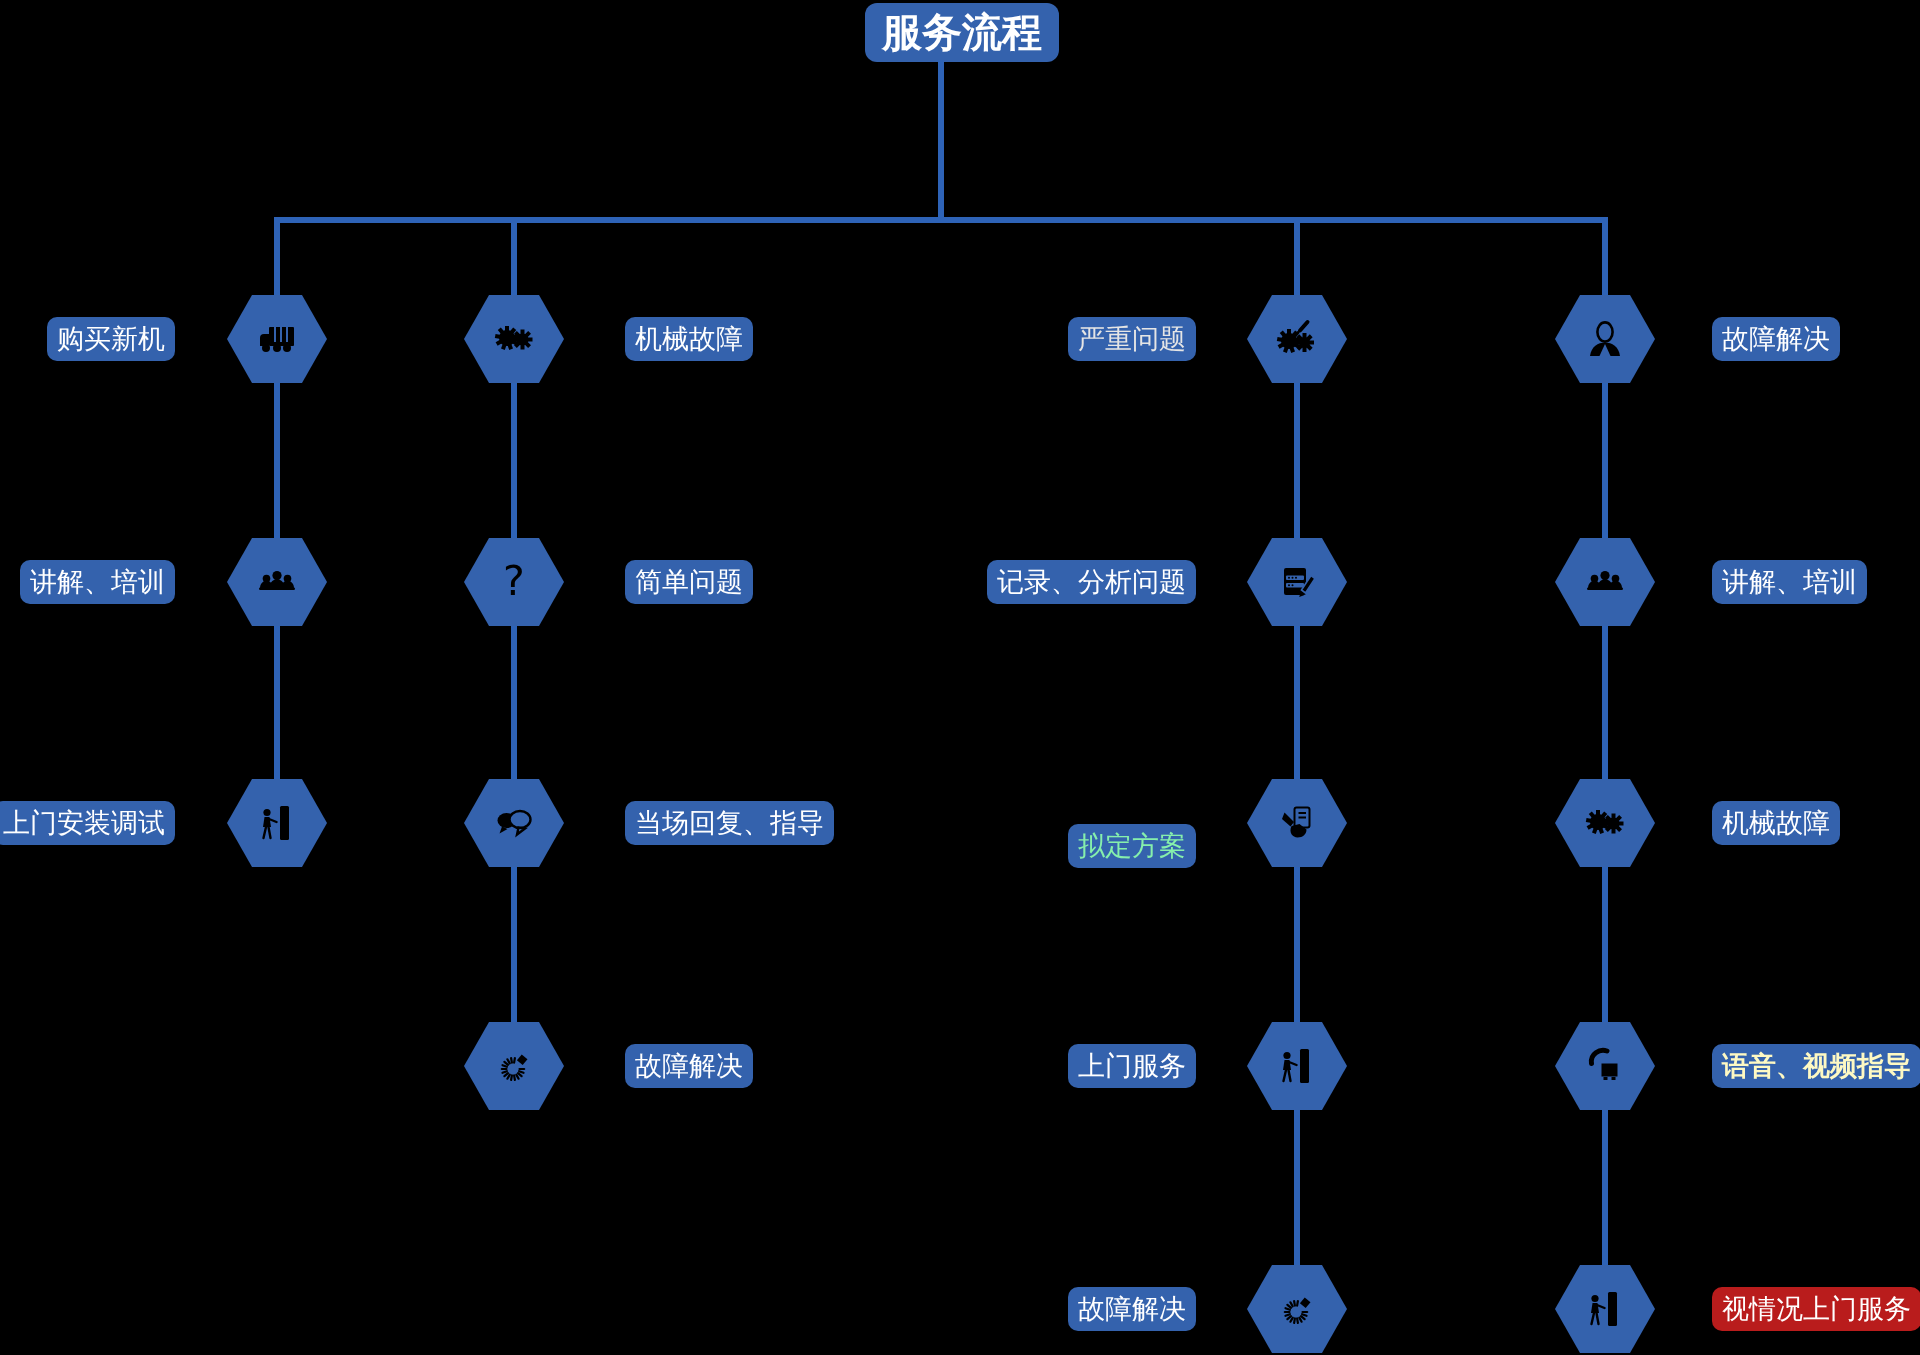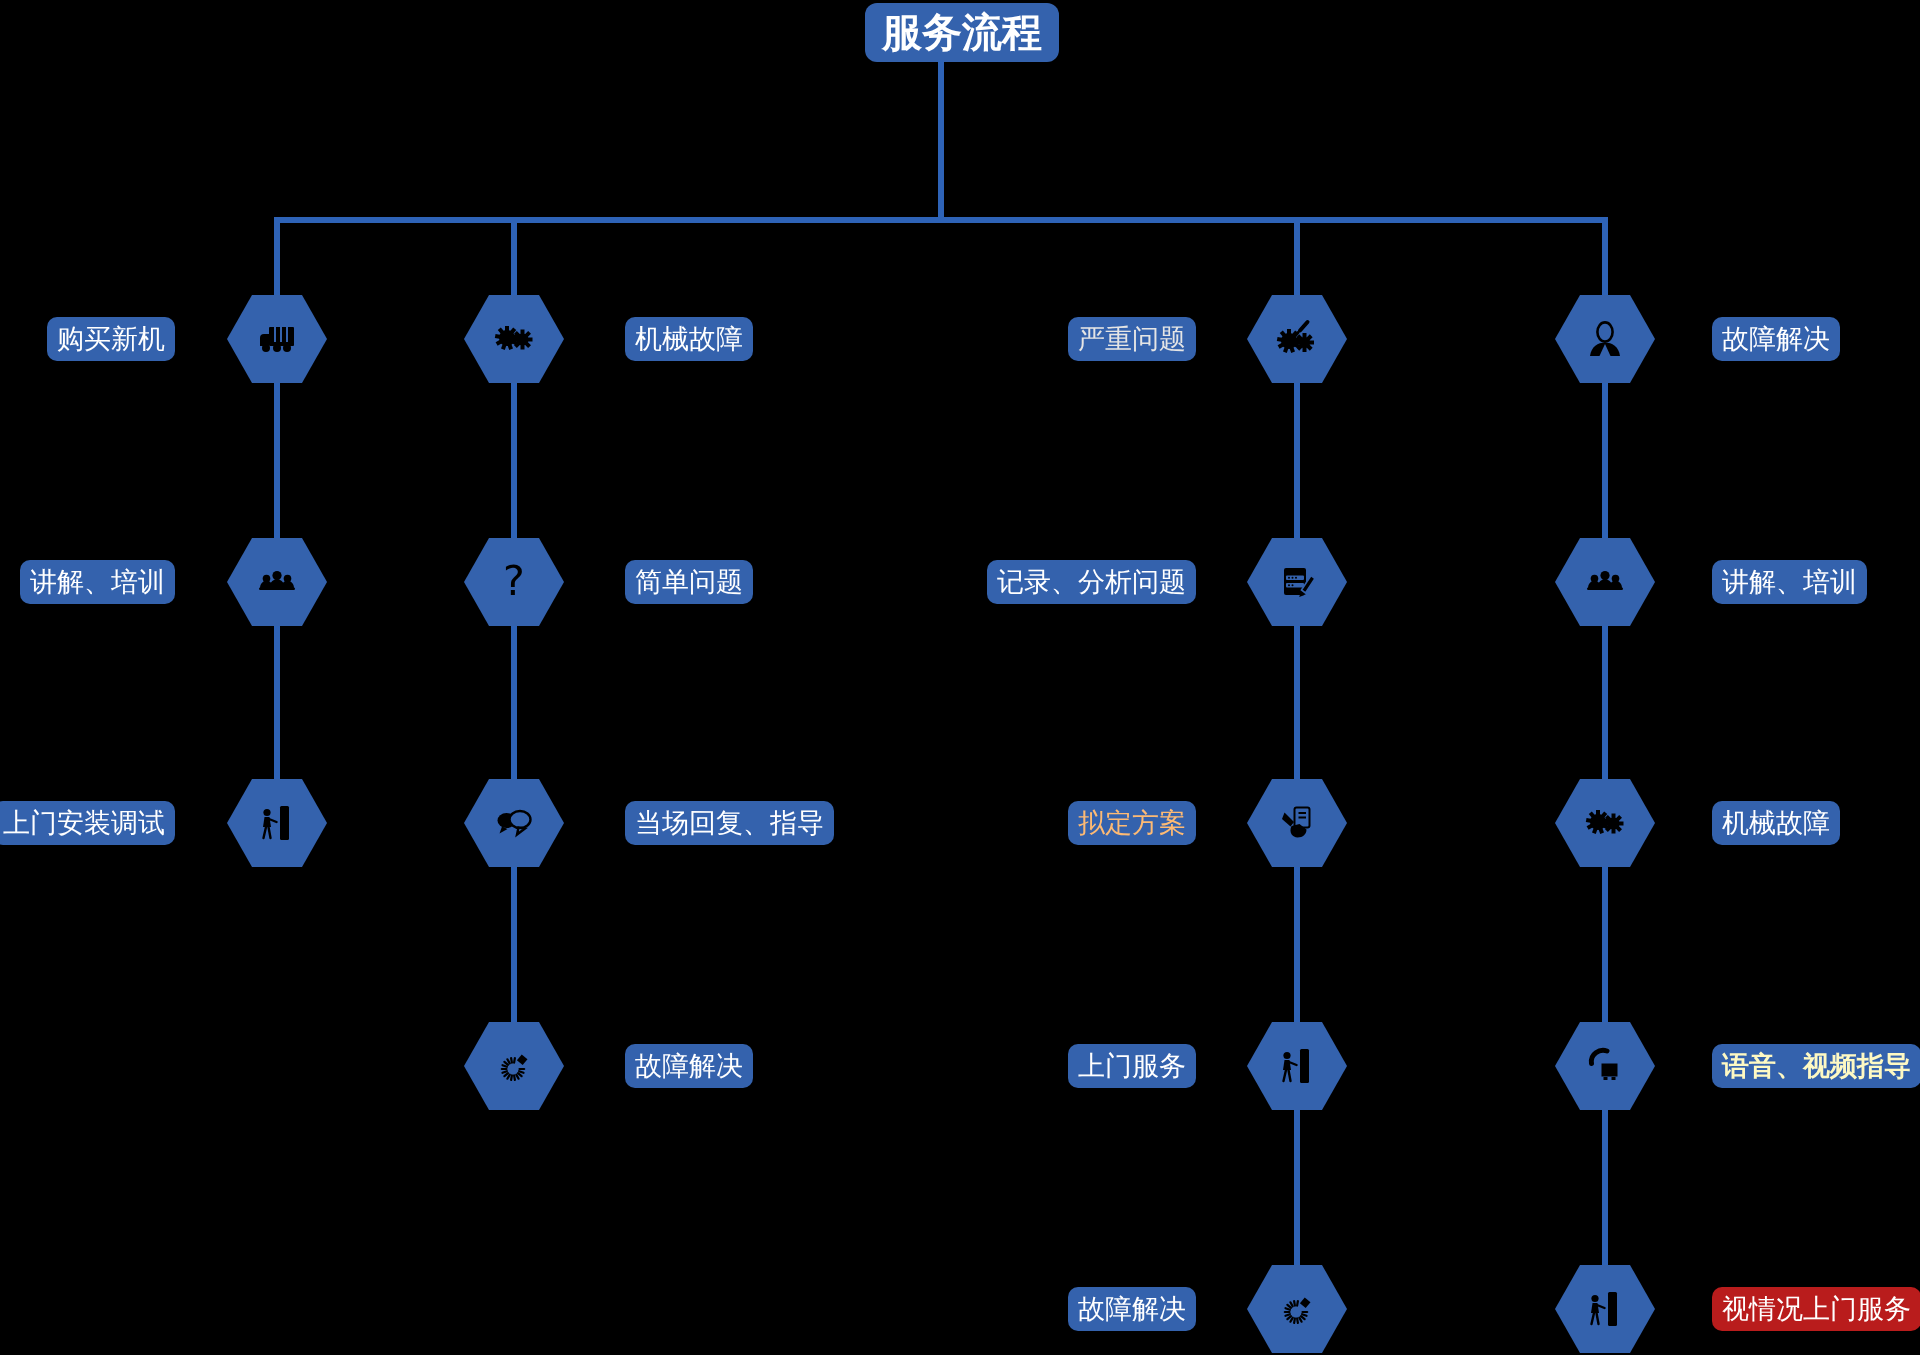--- a/index.html
+++ b/index.html
@@ -217,21 +217,21 @@
             <g fill="none" stroke="#000000" stroke-width="2">
               <rect x="21.5" y="8.5" width="15" height="20" rx="2"></rect>
               <line x1="25.5" y1="14" x2="33" y2="14"></line>
               <line x1="25.5" y1="18.5" x2="33" y2="18.5"></line>
             </g>
             <path d="M11.5 13.5 l9.5 9.5 l-3.5 4.5 l-8.5 -7.5 z" fill="#000000"></path>
             <path d="M18.5 27 c-3 6.5 1 11.5 6 11.5 c5.5 0 9 -3.5 9 -8 l-7 -5.5 z" fill="#000000"></path>
           </svg>
         </span>
       </div>
-      <div class="label" style="right: 724px; top: 801px; background: rgb(52, 98, 173); color: #fdba74;">拟定方案</div>
+      <div class="label" style="right: 724px; top: 824px; background: rgb(52, 98, 173); color: #86efac;">拟定方案</div>
       <div class="hex" style="left: 1247px; top: 1022px; background: rgb(52, 98, 173);">
         <span>
           <svg width="48" height="48" viewBox="0 0 48 48">
             <rect x="27" y="7" width="9" height="34" rx="1.5" fill="#000000"></rect>
             <circle cx="14" cy="13.5" r="3.6" fill="#000000"></circle>
             <path d="M11.5 18 h5 l1.5 10 h-8 z" fill="#000000"></path>
             <g stroke="#000000" stroke-width="2.4" stroke-linecap="round">
               <line x1="16" y1="20" x2="23.5" y2="23"></line>
               <line x1="13" y1="28" x2="10.5" y2="39"></line>
               <line x1="15.5" y1="28" x2="17.5" y2="39"></line>

